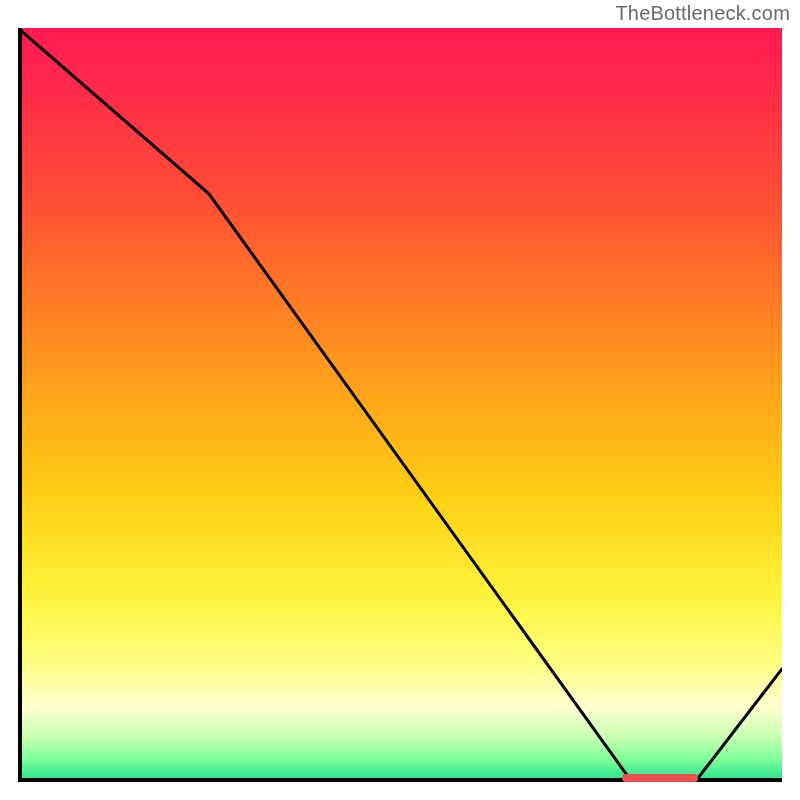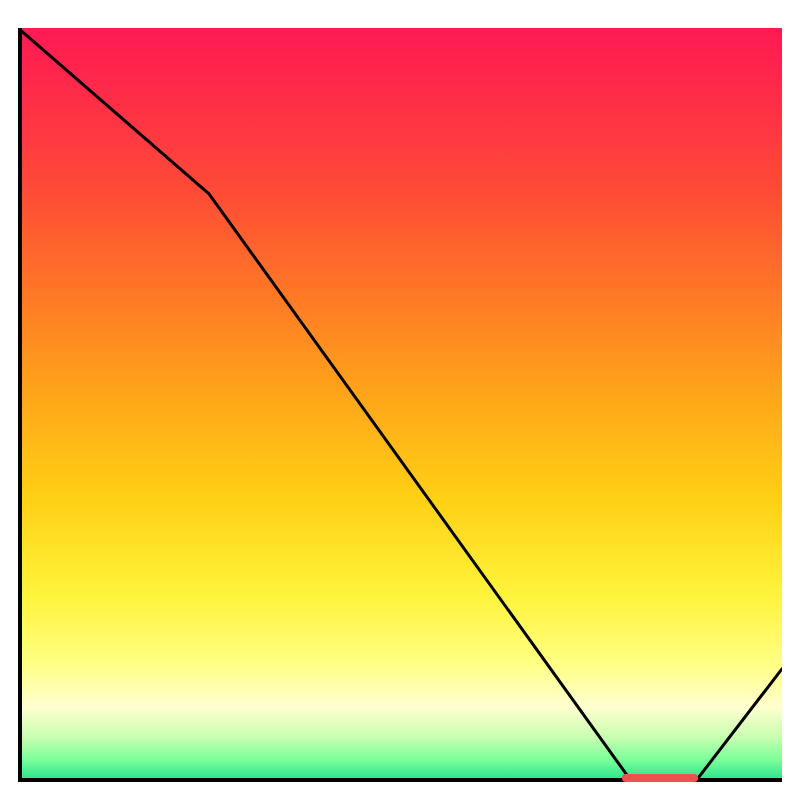--- a/index.html
+++ b/index.html
@@ -78,20 +78,21 @@
     height: 8px;
     background: #f05050;
     border-radius: 4px;
     bottom: 18px;
   }
 </style>
 </head>
 <body>
 
 <div class="wrap">
+  <div class="watermark">TheBottleneck.com</div>
 
   <div class="plot"></div>
 
   <div class="axis-left"></div>
   <div class="axis-bottom"></div>
 
   <svg class="curve" viewBox="0 0 764 754" preserveAspectRatio="none">
     <path id="curve-path" fill="none" stroke="#000" stroke-width="3" stroke-linejoin="round" stroke-linecap="round" d="M0.0 0.0 L191.0 165.9 L611.2 750.2 L680.0 750.2 L764.0 640.9"></path>
   </svg>
 

